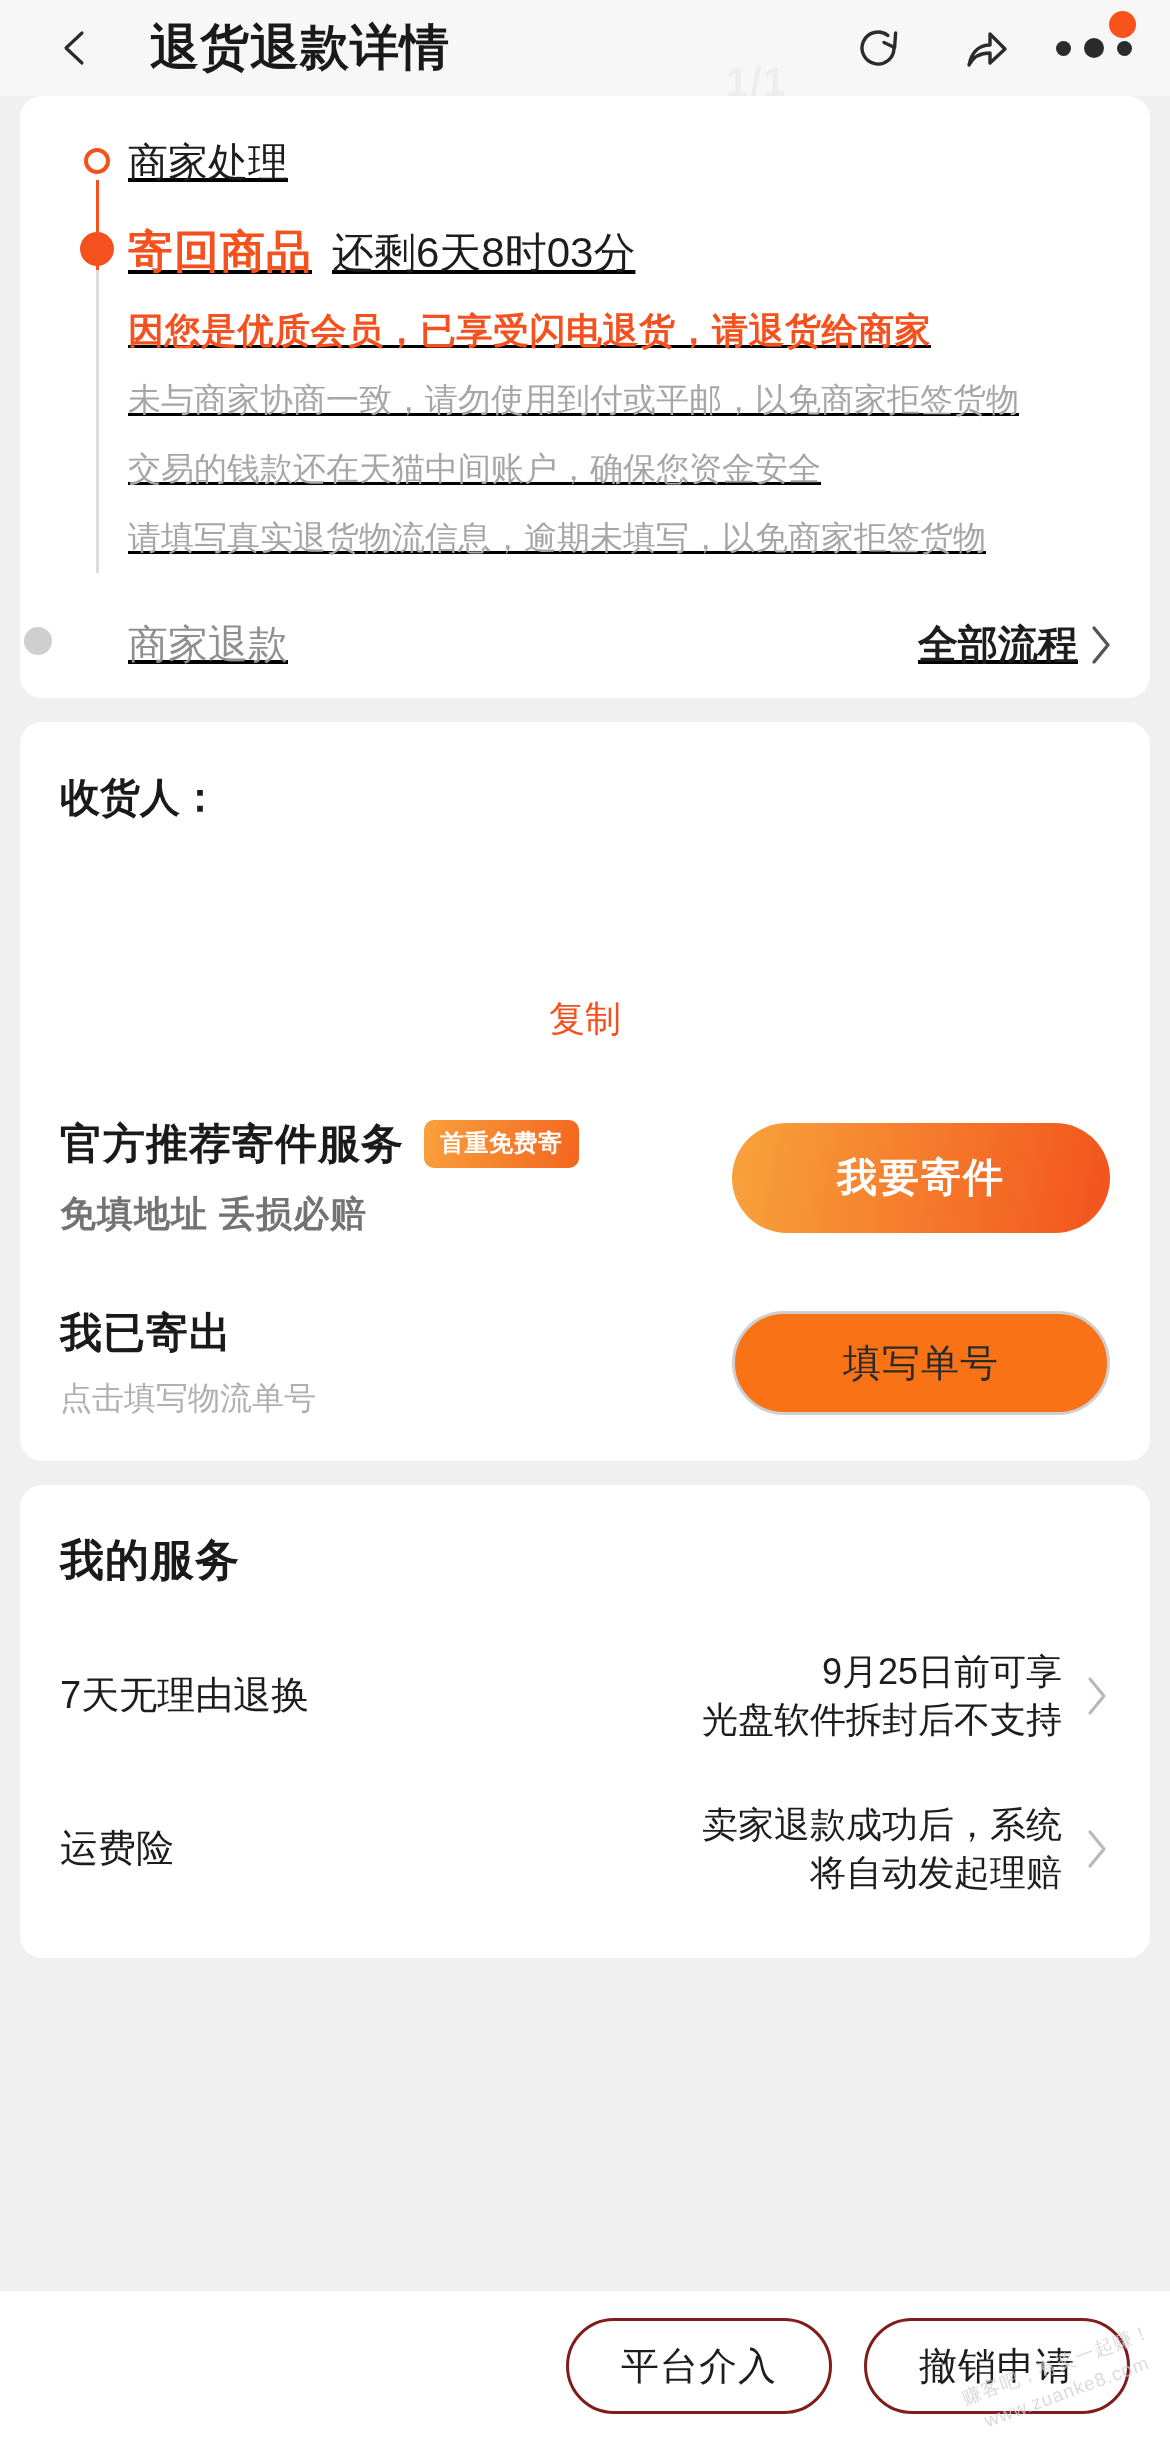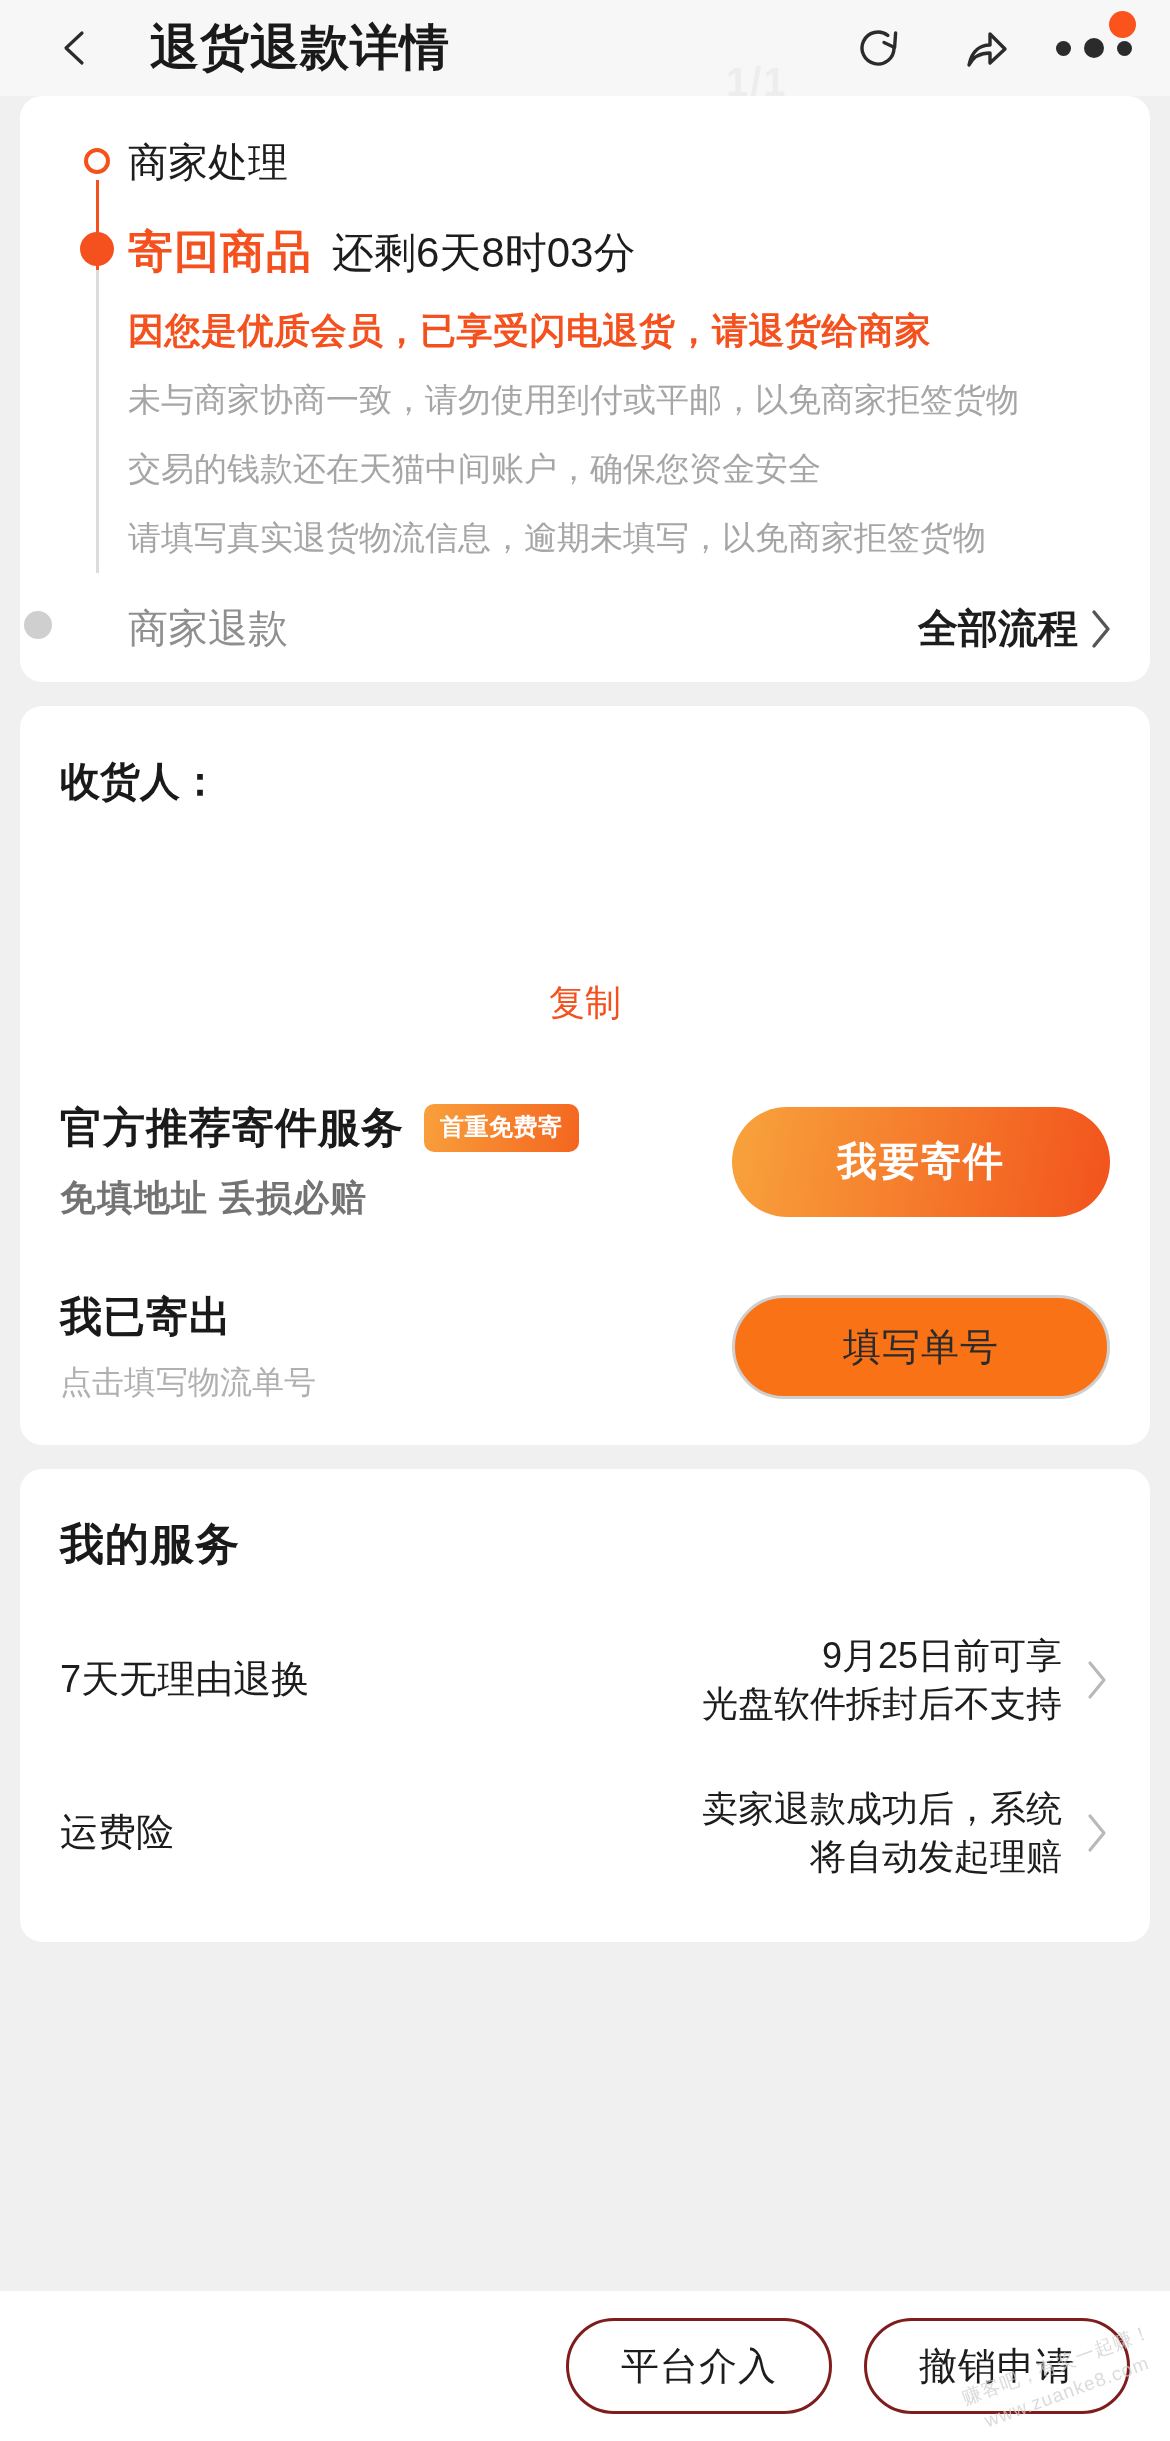--- a/index.html
+++ b/index.html
@@ -43,21 +43,21 @@
   }
 
   
   .card {
     background:#ffffff;
     border-radius:22px;
     margin:0 20px 24px 20px;
   }
 
   
-  .timeline { padding:44px 0 26px 0; position:relative; }
+  .timeline { padding:44px 0 26px 0; position:relative;text-decoration:underline; }
   .tl-row { display:flex; position:relative; padding-left:60px; }
   .tl-gutter { width:48px; flex:0 0 48px; position:relative; }
   .tl-body { flex:1; padding-right:40px; }
   .tl-dot-hollow {
     position:absolute; left:4px; top:8px;
     width:26px; height:26px; border-radius:50%;
     border:4px solid #f4511e; background:#fff; box-sizing:border-box;
   }
   .tl-dot-solid {
     position:absolute; left:0px; top:10px;
@@ -77,21 +77,21 @@
   }
   .step-title { font-size:40px; color:#1d1d1d; line-height:1.1; }
   .step-head { display:flex; align-items:baseline; gap:20px; }
   .step-head .big { font-size:45px; font-weight:bold; color:#f4511e; letter-spacing:1px; }
   .step-head .countdown { font-size:42px; color:#1d1d1d; }
   .hl-text {
     margin-top:26px; font-size:36px; font-weight:bold; color:#f4511e; line-height:1.3;
     letter-spacing:0.5px;
   }
   .note { margin-top:22px; font-size:33px; color:#a6a6a6; line-height:1.42; }
-  .tl-last { display:flex; align-items:center; padding-left:60px; margin-top:40px; position:relative; }
+  .tl-last { display:flex; align-items:center; padding-left:60px; margin-top:56px; position:relative; }
   .tl-last .label { font-size:40px; color:#8f8f8f; margin-left:48px; }
   .all-flow { margin-left:auto; display:flex; align-items:center; gap:10px; padding-right:36px; }
   .all-flow .txt { font-size:40px; color:#1d1d1d; font-weight:bold; }
   .chev { display:inline-block; }
   .chev svg { display:block; }
 
   
   .addr-card { padding:48px 40px 40px 40px; }
   .addr-label { font-size:40px; font-weight:bold; color:#1a1a1a; }
   .addr-blank { height:200px; }

